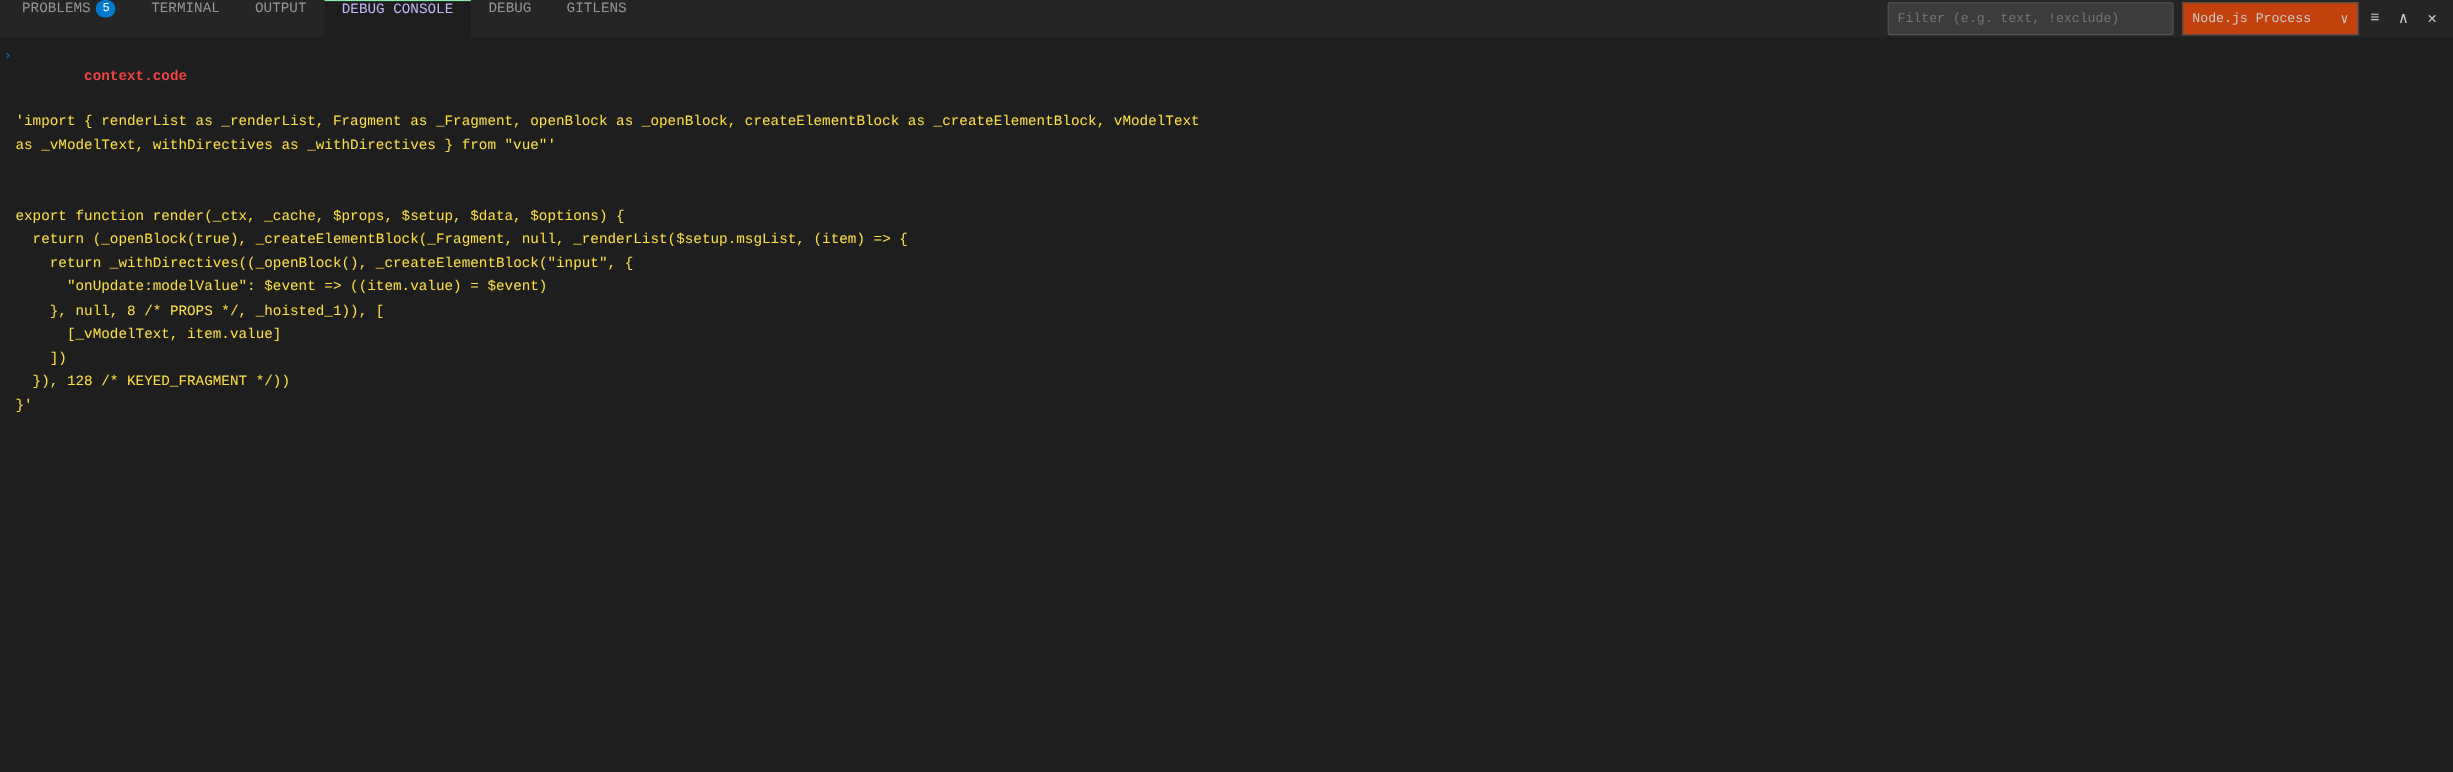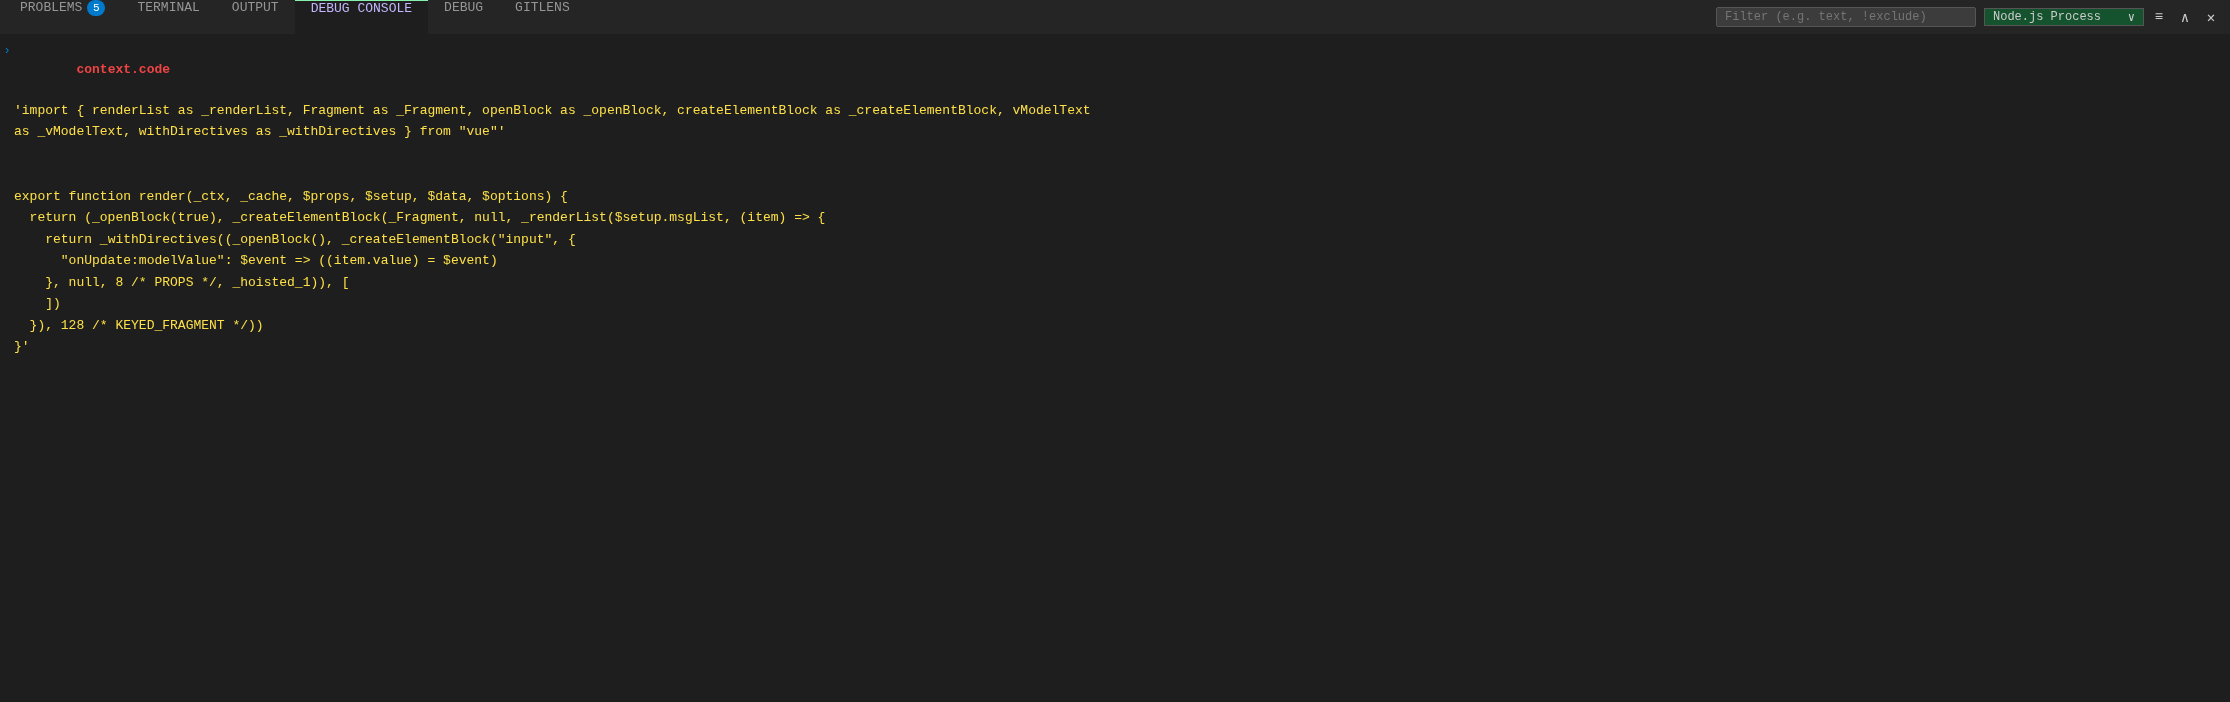--- a/index.html
+++ b/index.html
@@ -62,42 +62,42 @@
     .tab-spacer {
       flex: 1;
     }
 
     .filter-input-container {
       display: flex;
       align-items: center;
       background-color: #3c3c3c;
       border: 1px solid #555;
       border-radius: 2px;
-      height: 20px;
+      height: 30px;
       padding: 0 8px;
       margin: 0 8px;
       min-width: 260px;
     }
 
     .filter-input {
       background: transparent;
       border: none;
       outline: none;
       color: #969696;
       font-size: 12px;
       font-family: inherit;
       width: 100%;
     }
 
     .process-selector {
       display: flex;
       align-items: center;
-      background-color: #14532d;
+      background-color: #c2410c;
       border: 1px solid #555;
-      height: 18px;
+      height: 30px;
       padding: 0 8px;
       margin-right: 4px;
       color: #cccccc;
       font-size: 12px;
       cursor: pointer;
       min-width: 160px;
     }
 
     .process-selector-label {
       flex: 1;
@@ -267,20 +267,24 @@
     <div class="console-line">
       <div class="line-indicator"></div>
       <div class="line-content code-text">      "onUpdate:modelValue": $event =&gt; ((item.value) = $event)</div>
     </div>
 
     <div class="console-line">
       <div class="line-indicator"></div>
       <div class="line-content code-text">    }, null, 8 /* PROPS */, _hoisted_1)), [</div>
     </div>
 
+    <div class="console-line">
+      <div class="line-indicator"></div>
+      <div class="line-content code-text">      [_vModelText, item.value]</div>
+    </div>
 
     <div class="console-line">
       <div class="line-indicator"></div>
       <div class="line-content code-text">    ])</div>
     </div>
 
     <div class="console-line">
       <div class="line-indicator"></div>
       <div class="line-content code-text">  }), 128 /* KEYED_FRAGMENT */))</div>
     </div>

